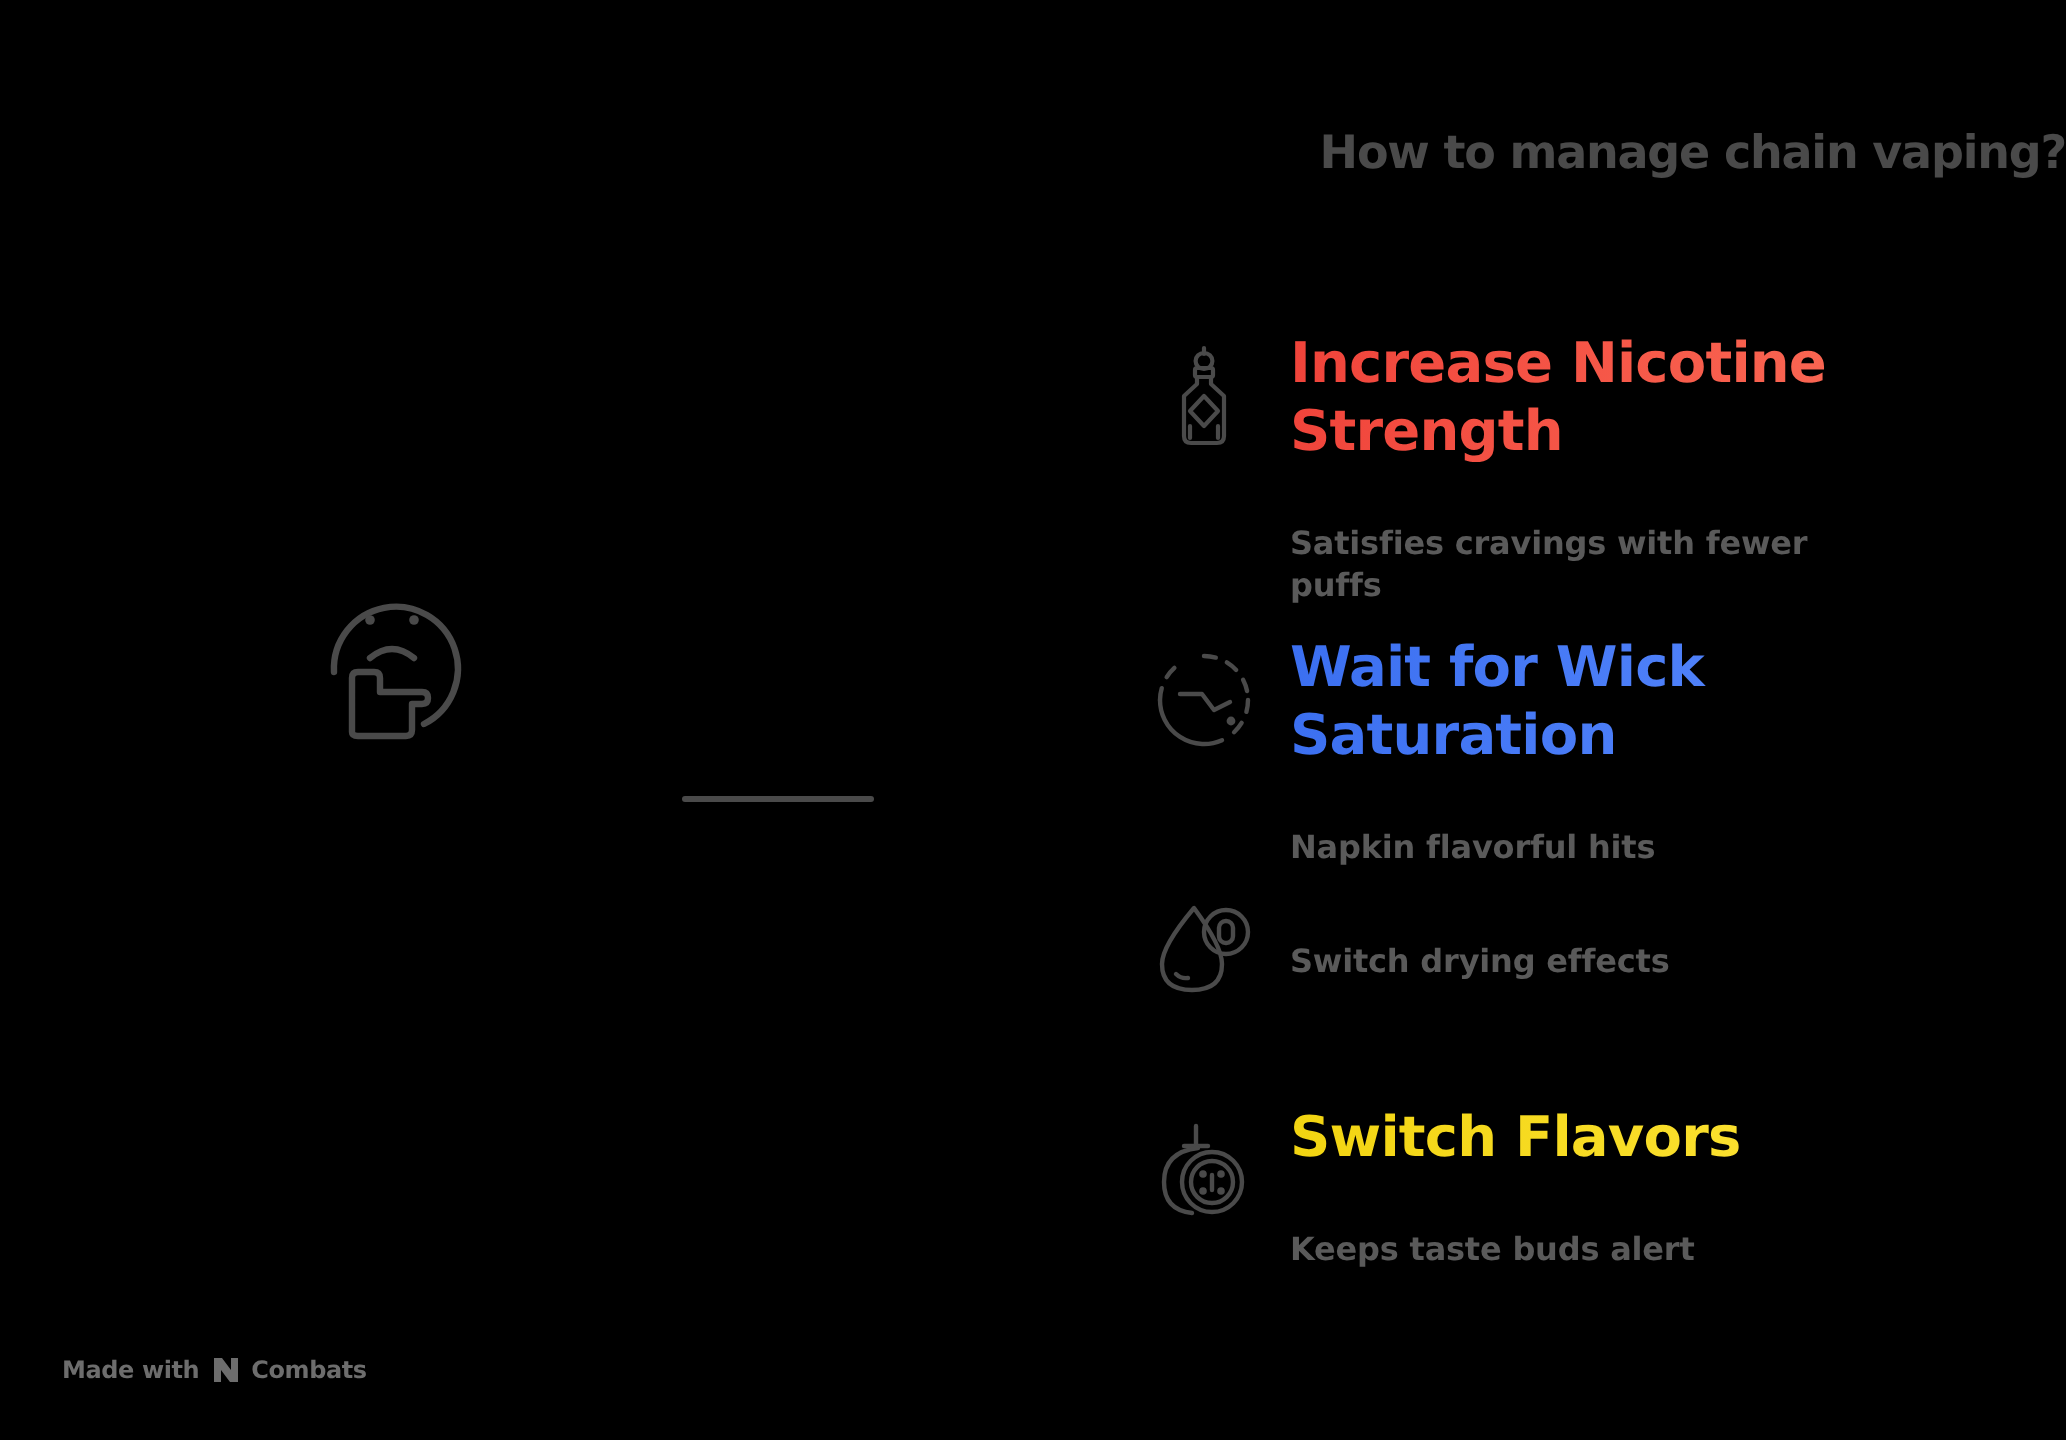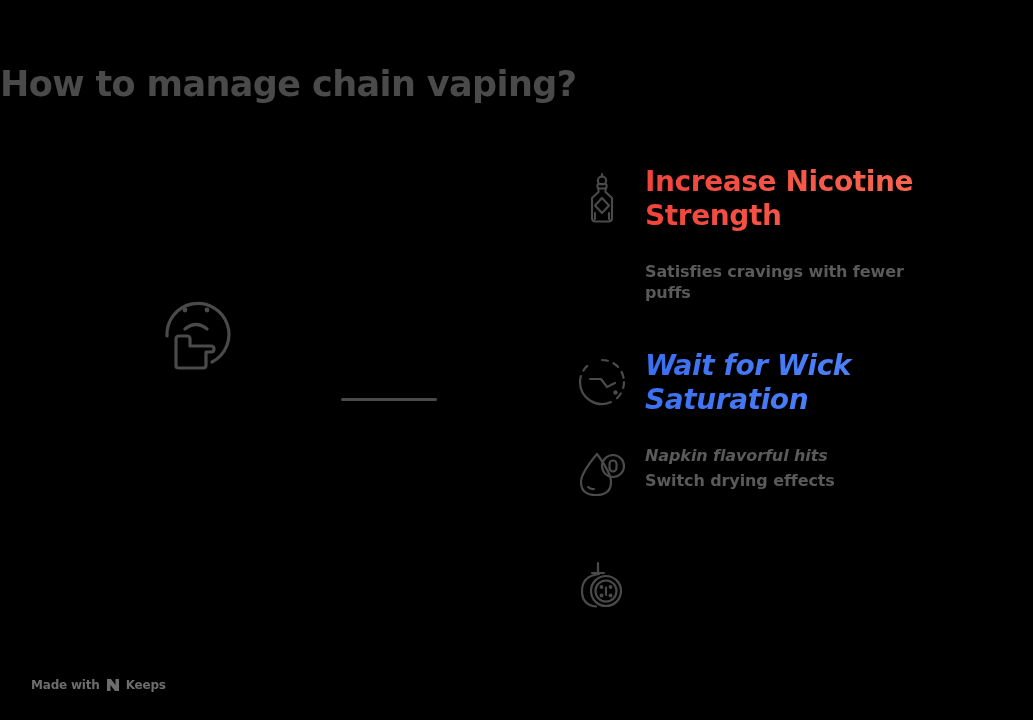--- a/index.html
+++ b/index.html
@@ -8,23 +8,23 @@
     background:#000;
     font-family:"DejaVu Sans", sans-serif;
     overflow:hidden;
   }
   .canvas { position:relative; width:1033px; height:720px; background:#000; }
 
   
   .title {
     position:absolute;
     top:64px; left:0; width:1033px;
-    text-align:left;
-    font-family:"DejaVu Sans", sans-serif;
-    font-size:35px;
+    text-align:right;
+    font-family:"DejaVu Sans", sans-serif;
+    font-size:23px;
     font-weight:700;
     letter-spacing:-0.6px;
     color:#4a4a4a;
   }
 
   
   .face-wrap { position:absolute; left:155px; top:282px; width:92px; height:88px; }
   .connector {
     position:absolute;
     left:341px; top:398px;
@@ -55,21 +55,21 @@
     font-size:16px;
     font-weight:600;
     line-height:1.32;
     color:#5a5a5a;
     letter-spacing:-0.1px;
     margin-top:28px;
   }
 
   
   #row-0 { position:absolute; top:0px;   left:0; width:420px; }
-  #row-1 { position:absolute; top:184px; left:0; width:420px;font-style:italic; }
+  #row-1 { position:absolute; top:152px; left:0; width:420px; }
   #row-2 { position:absolute; top:277px; left:0; width:420px; }
   #row-3 { position:absolute; top:387px; left:0; width:420px; }
 
   #row-0 .row-body { width:300px; }
   #row-1 .row-body { width:340px; }
 
   
   .footer {
     position:absolute;
     left:31px; bottom:28px;
@@ -177,28 +177,32 @@
 
           <circle cx="29" cy="31" r="15"></circle>
           <circle cx="29" cy="31" r="10.5"></circle>
 
           <circle cx="24.5" cy="27" r="1.9" fill="#4a4a4a" stroke="none"></circle>
           <circle cx="33.5" cy="27" r="1.9" fill="#4a4a4a" stroke="none"></circle>
           <circle cx="24.5" cy="35.5" r="1.9" fill="#4a4a4a" stroke="none"></circle>
           <circle cx="33.5" cy="35.5" r="1.9" fill="#4a4a4a" stroke="none"></circle>
           <path d="M29 27.5 L29 35"></path>
         </svg>
+      </div>
+      <div class="row-body">
+        <div class="row-title" style="background: linear-gradient(100deg, rgb(242, 212, 17) 0%, rgb(255, 230, 61) 100%) text; color: transparent;">Switch Flavors</div>
+        <div class="row-desc" style="color: rgb(90, 90, 90);">Keeps taste buds alert</div>
       </div>
     </div>
 
   </div>
 
   <div class="footer" style="color: rgb(109, 109, 109);">
     <span>Made with</span>
     <span class="footer-logo">
       <svg width="14" height="12" viewBox="0 0 14 12" fill="#6d6d6d">
         <path d="M1 0 L5 0 L9.5 6 L9.5 0 L13 0 L13 12 L9 12 L4.5 6 L4.5 12 L1 12 Z"></path>
       </svg>
     </span>
-    <span>Keeps</span>
+    <span>Combats</span>
   </div>
 
 </div>
 
 </body></html>

